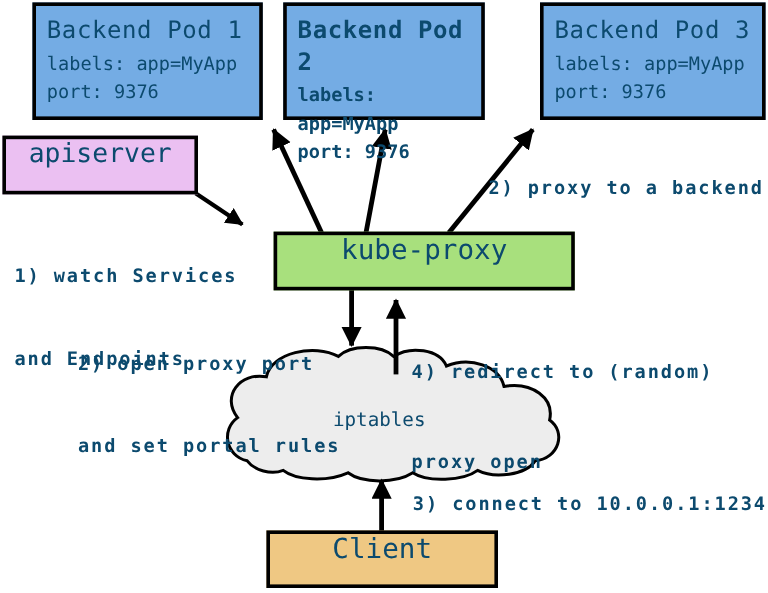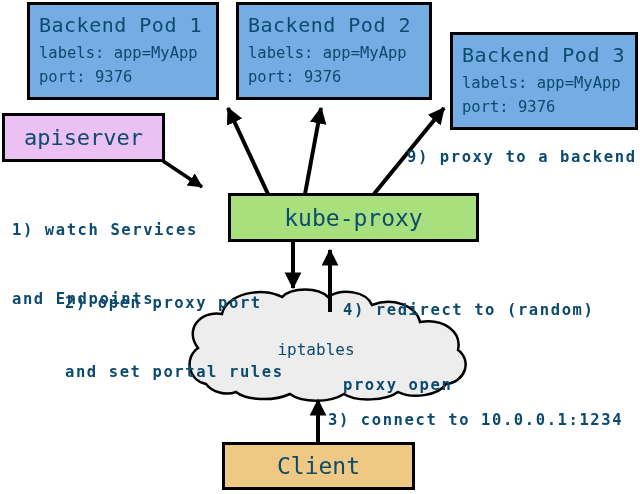--- a/index.html
+++ b/index.html
@@ -10,29 +10,29 @@
   .layer{position:absolute;left:0;top:0;z-index:1;}
   .cloud{fill:var(--cloud-fill);stroke:var(--stroke);stroke-width:2.5;}
   .arrow{stroke:var(--stroke);stroke-width:4;fill:none;}
   .arrow.thin{stroke-width:3.5;}
   .ah{fill:var(--stroke);}
   .box{position:absolute;box-sizing:border-box;border:3px solid var(--stroke);z-index:2;}
   .pod{background:var(--pod-fill);top:2px;height:98px;padding:7px 0 0 9px;}
   .pod-title{font-size:20px;line-height:26px;letter-spacing:.5px;}
   .pod-line{font-size:15.5px;line-height:24px;margin-top:3px;}
   .pod-line:last-child{margin-top:0;}
-  .center-label{display:flex;align-items:center;justify-content:center;}
+  .center-label{display:flex;align-items:flex-start;justify-content:center;}
   .apiserver{left:2px;top:113px;width:163px;height:49px;background:var(--apiserver-fill);font-size:22px;}
   .kubeproxy{left:228px;top:193px;width:251px;height:49px;background:var(--kube-proxy-fill);font-size:23px;}
   .client{left:222px;top:442px;width:193px;height:48px;background:var(--client-fill);font-size:23px;}
   .iptables-label{position:absolute;z-index:2;left:251px;top:340px;width:130px;text-align:center;font-size:16px;}
   .note{position:absolute;z-index:3;font-weight:bold;font-size:15.5px;line-height:23px;letter-spacing:1.6px;white-space:pre;}
   .note-1{left:12px;top:173px;}
   .note-2{left:65px;top:246px;}
-  .note-3{left:328px;top:409px;}
+  .note-3{left:344px;top:409px;}
   .note-4{left:343px;top:248px;line-height:25px;}
   .note-5{left:407px;top:146px;}
 </style>
 </head>
 <body>
 
 <div class="stage">
 
   <svg class="layer" width="640" height="494" viewBox="0 0 640 494">
     <defs>
@@ -64,27 +64,27 @@
     <line class="arrow" x1="330" y1="312" x2="330" y2="250" marker-end="url(#ah)"></line>
     <line class="arrow" x1="318" y1="443" x2="318" y2="400" marker-end="url(#ah)"></line>
   </svg>
 
   <div class="box pod" style="left:27px;width:192px;">
     <div class="pod-title">Backend Pod 1</div>
     <div class="pod-line">labels: app=MyApp</div>
     <div class="pod-line">port: 9376</div>
   </div>
 
-  <div class="box pod" style="left:236px;width:196px;">
+  <div class="box pod" style="left:236px;width:168px;font-weight:bold;">
     <div class="pod-title">Backend Pod 2</div>
     <div class="pod-line">labels: app=MyApp</div>
     <div class="pod-line">port: 9376</div>
   </div>
 
-  <div class="box pod" style="left:450px;width:188px;margin-top:30px;">
+  <div class="box pod" style="left:450px;width:188px;">
     <div class="pod-title">Backend Pod 3</div>
     <div class="pod-line">labels: app=MyApp</div>
     <div class="pod-line">port: 9376</div>
   </div>
 
   <div class="box center-label apiserver">
     <span>apiserver</span>
   </div>
 
   <div class="box center-label kubeproxy">
@@ -105,17 +105,17 @@
   <div class="note note-2">
     <div>2) open proxy port</div>
     <div>and set portal rules</div>
   </div>
 
   <div class="note note-4">
     <div>4) redirect to (random)</div>
     <div>proxy open</div>
   </div>
 
-  <div class="note note-5">9) proxy to a backend</div>
+  <div class="note note-5">2) proxy to a backend</div>
 
   <div class="note note-3">3) connect to 10.0.0.1:1234</div>
 
 </div>
 
 </body></html>

